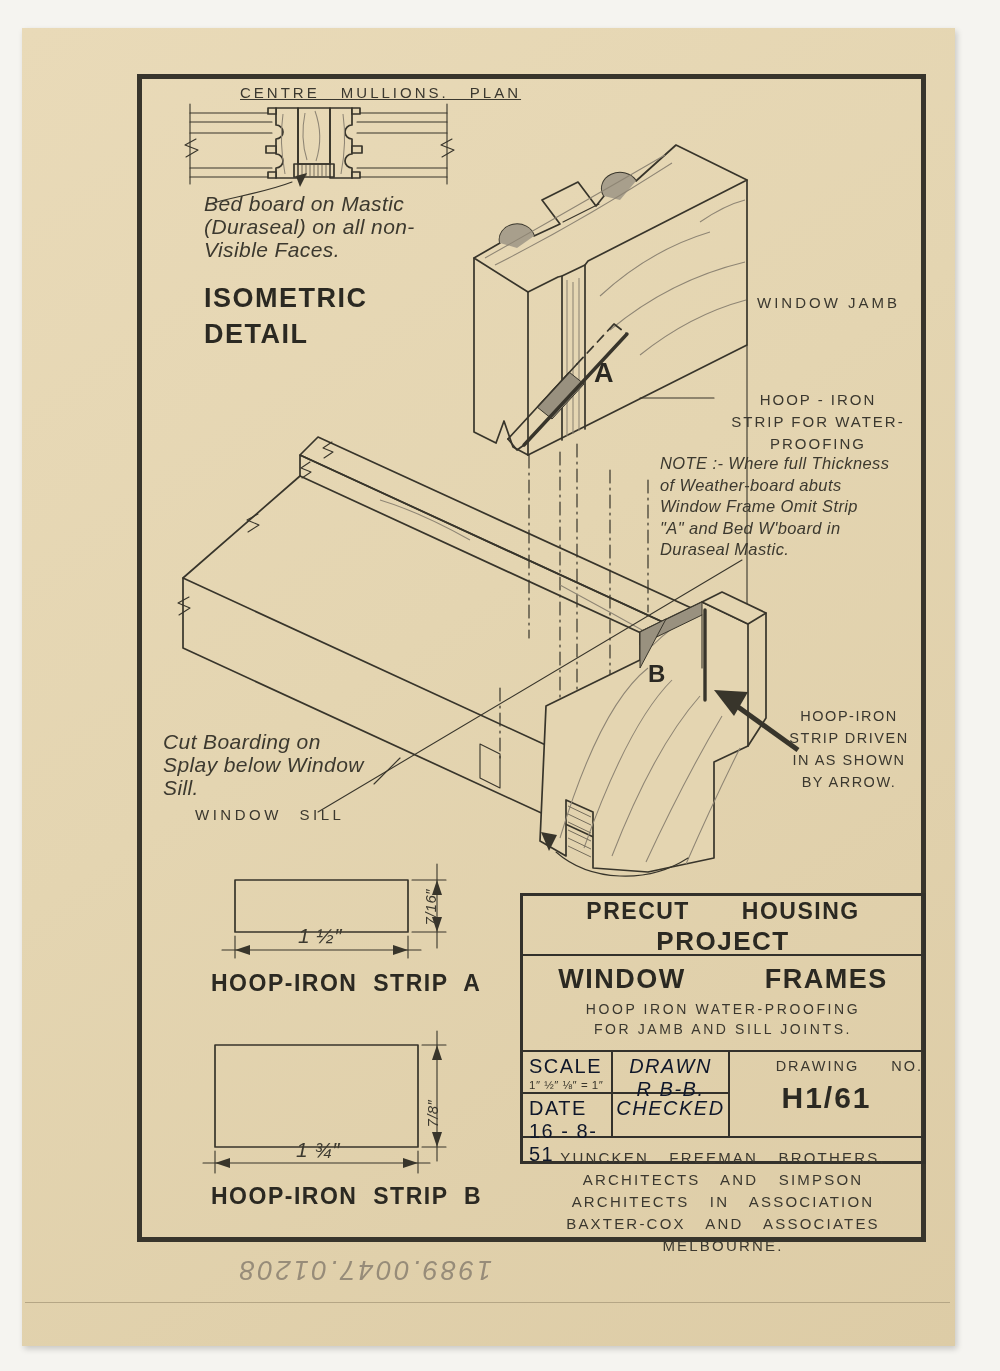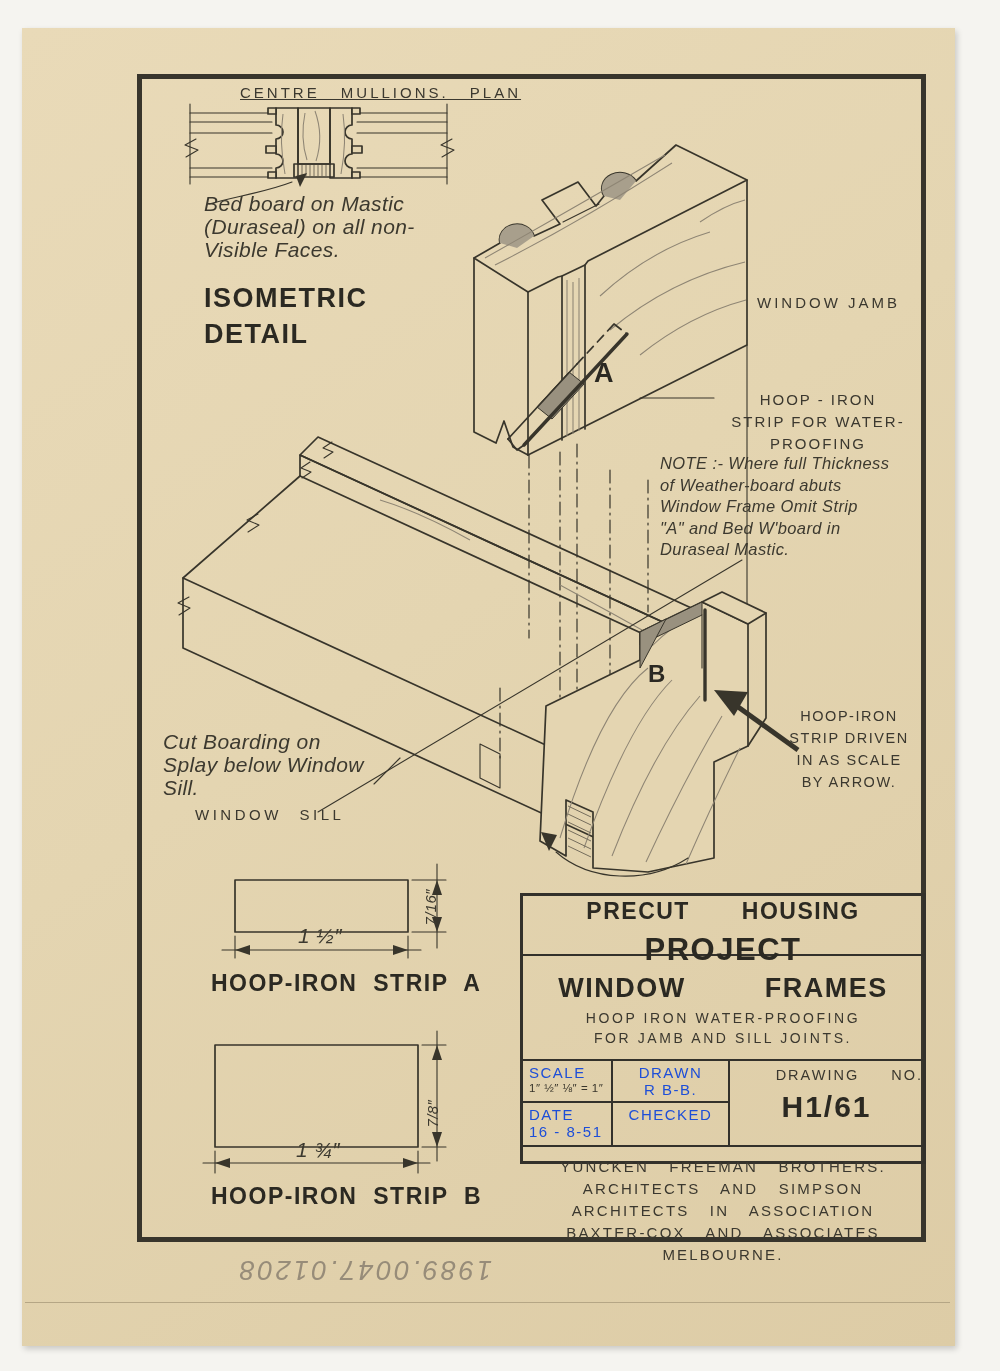--- a/index.html
+++ b/index.html
@@ -25,31 +25,31 @@
   .lbl{position:absolute;white-space:nowrap;}
   .caps{font-size:15px;letter-spacing:3px;color:#3b382f;}
   .hand{font-style:italic;font-size:21px;letter-spacing:.4px;color:#3c392f;line-height:23px;}
   .heavy{font-weight:bold;color:#2b2922;letter-spacing:1.5px;}
   .center{text-align:center;}
   
   .tb{position:absolute;left:520px;top:893px;width:406px;height:271px;
       border:3px solid #33312b;box-sizing:border-box;background:transparent;}
   .tb .row1{height:56px;border-bottom:2px solid #33312b;padding-top:2px;}
   .tb .row1 .l1{font-size:23px;word-spacing:44px;}
-  .tb .row1 .l2{font-size:31px;margin-top:7px;}
-  .tb .row2{height:86px;border-bottom:2px solid #33312b;padding-top:17px;}
+  .tb .row1 .l2{font-size:26px;margin-top:1px;}
+  .tb .row2{height:86px;border-bottom:2px solid #33312b;padding-top:8px;}
   .tb .row2 .main{font-size:27px;word-spacing:70px;}
   .tb .row2 .sub{font-size:14px;letter-spacing:2.6px;line-height:20px;margin-top:4px;color:#3b382f;}
   .tb .row3{height:84px;border-bottom:2px solid #33312b;display:flex;}
   .tb .c1{width:90px;border-right:2px solid #33312b;box-sizing:border-box;}
-  .tb .c2{width:117px;border-right:2px solid #33312b;box-sizing:border-box;}
+  .tb .c2{width:117px;border-right:2px solid #33312b;box-sizing:border-box;font-style:italic;}
   .tb .c3{flex:1;}
   .tb .cellTop{height:42px;border-bottom:2px solid #33312b;box-sizing:border-box;padding:3px 0 0 6px;}
   .tb .cellBot{padding:3px 0 0 6px;}
-  .tb .smallcap{font-size:15px;letter-spacing:1.5px;color:#1d4ed8;}
+  .tb .smallcap{font-size:20px;letter-spacing:1.5px;color:#0f172a;}
   .tb .tiny{font-size:11.5px;letter-spacing:.5px;margin-top:1px;}
   .tb .mid{text-align:center;padding-left:0;}
   .tb .dno-label{font-size:14.5px;letter-spacing:2px;word-spacing:26px;text-align:right;padding-top:6px;color:#3b382f;}
   .tb .dno-value{font-size:30px;text-align:center;margin-top:7px;letter-spacing:2px;}
   .tb .row4{padding-top:9px;text-align:center;font-size:15px;letter-spacing:2.2px;
             word-spacing:14px;line-height:22px;color:#3b382f;}
   .foldline{position:absolute;left:25px;top:1302px;width:925px;height:0;
             border-top:1.2px solid #b5a685;}
   .accession{position:absolute;left:162px;top:1254px;width:330px;font-size:27px;
              color:#8b8171;letter-spacing:3px;font-style:italic;
@@ -206,21 +206,21 @@
     <div>Window Frame Omit Strip</div>
     <div>"A" and Bed W'board in</div>
     <div>Duraseal Mastic.</div>
   </div>
 
   <div class="lbl heavy" style="left:648px;top:660px;font-size:24px;">B</div>
 
   <div class="lbl caps center" style="left:778px;top:690px;width:142px;line-height:22px;letter-spacing:1.5px;font-size:14.5px;margin-top:15px;">
     <div>HOOP-IRON</div>
     <div>STRIP DRIVEN</div>
-    <div>IN AS SCALE</div>
+    <div>IN AS SHOWN</div>
     <div>BY ARROW.</div>
   </div>
 
 
   <div class="lbl hand" style="left:163px;top:730px;">
     <div>Cut Boarding on</div>
     <div>Splay below Window</div>
     <div>Sill.</div>
   </div>
 

